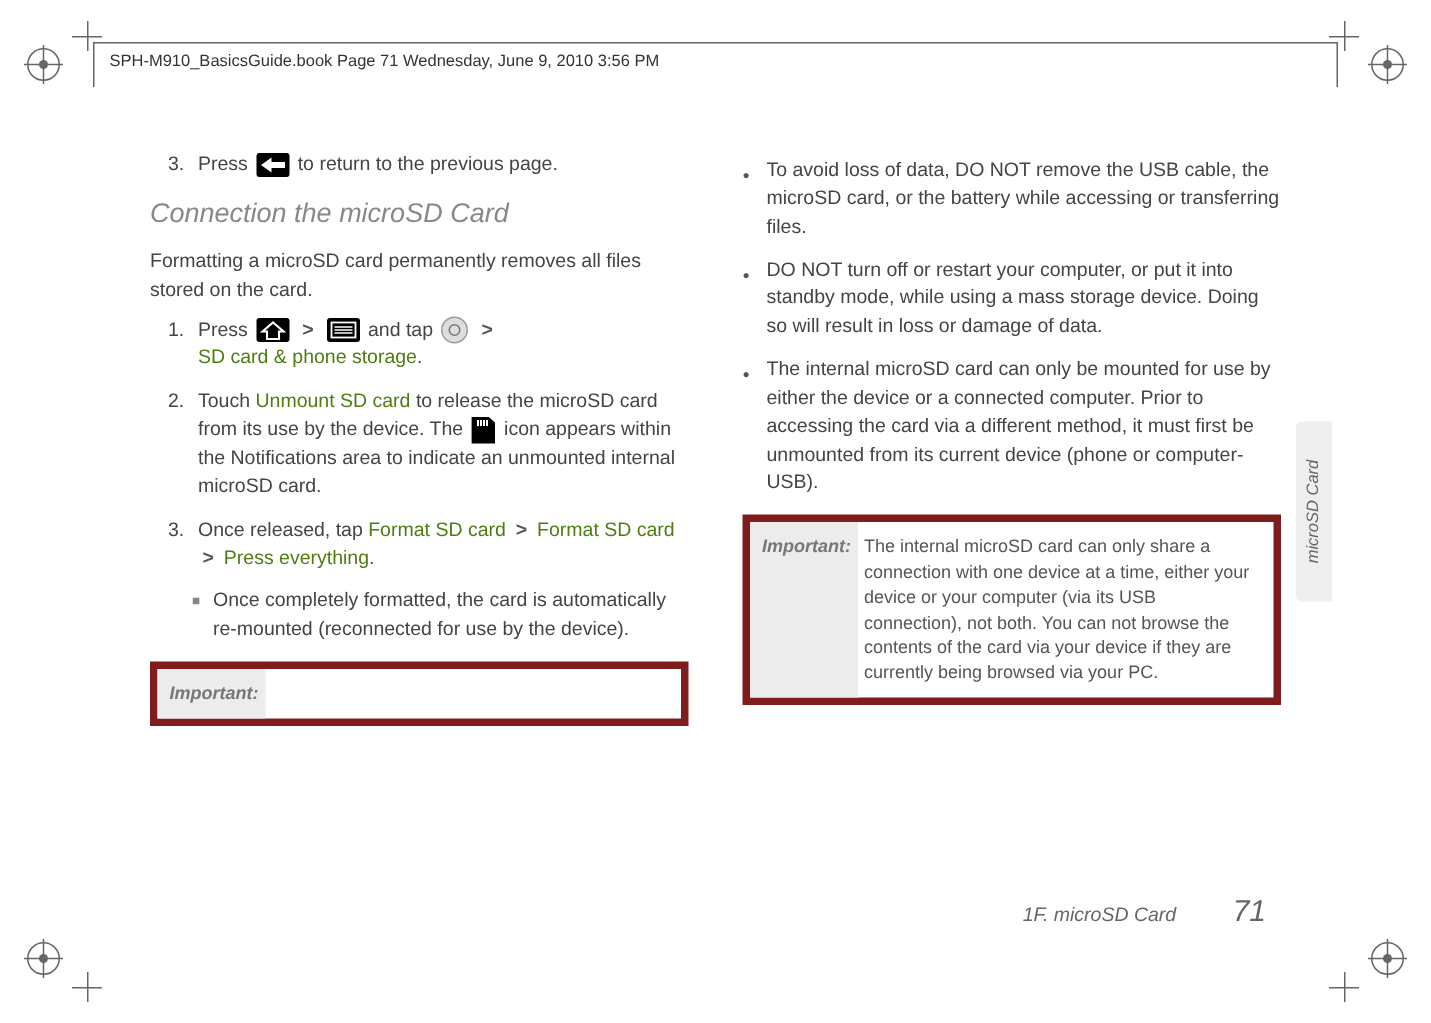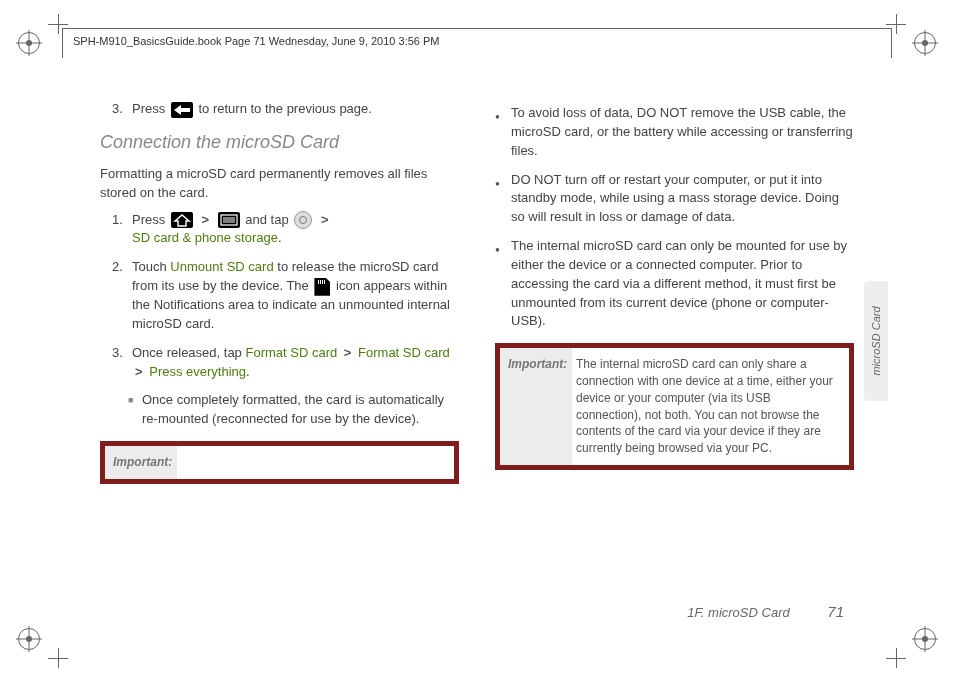--- a/index.html
+++ b/index.html
@@ -69,21 +69,21 @@
   .important-box .lab { background:#ececec; color:#777; font-style:italic; font-weight:bold; padding:8px 6px 8px 8px; width:72px; flex:none; }
   .important-box .body { padding:8px 10px 8px 4px; flex:1; color:#555; }
 
   
   .side-tab { position:absolute; right:66px; top:50%; transform:translateY(-50%); width:24px; height:120px; background:#eee; border-radius:4px 0 0 4px; display:flex; align-items:center; justify-content:center; }
   .side-tab span { transform:rotate(-90deg); white-space:nowrap; font-size:11px; font-style:italic; color:#666; }
 
   
   .footer { position:absolute; bottom:62px; left:0; right:110px; text-align:right; font-size:13px; color:#666; }
   .footer .sect { font-style:italic; margin-right:34px; }
-  .footer .pg { font-style:italic; font-size:15px; }
+  .footer .pg { font-style:italic; font-size:20px; }
 </style>
 </head>
 <body>
 
 <div class="crop crop-tl"></div>
 <div class="crop crop-tr"></div>
 <div class="crop crop-bl"></div>
 <div class="crop crop-br"></div>
 <div class="reg reg-left-top">
     <div class="reg-inner">

